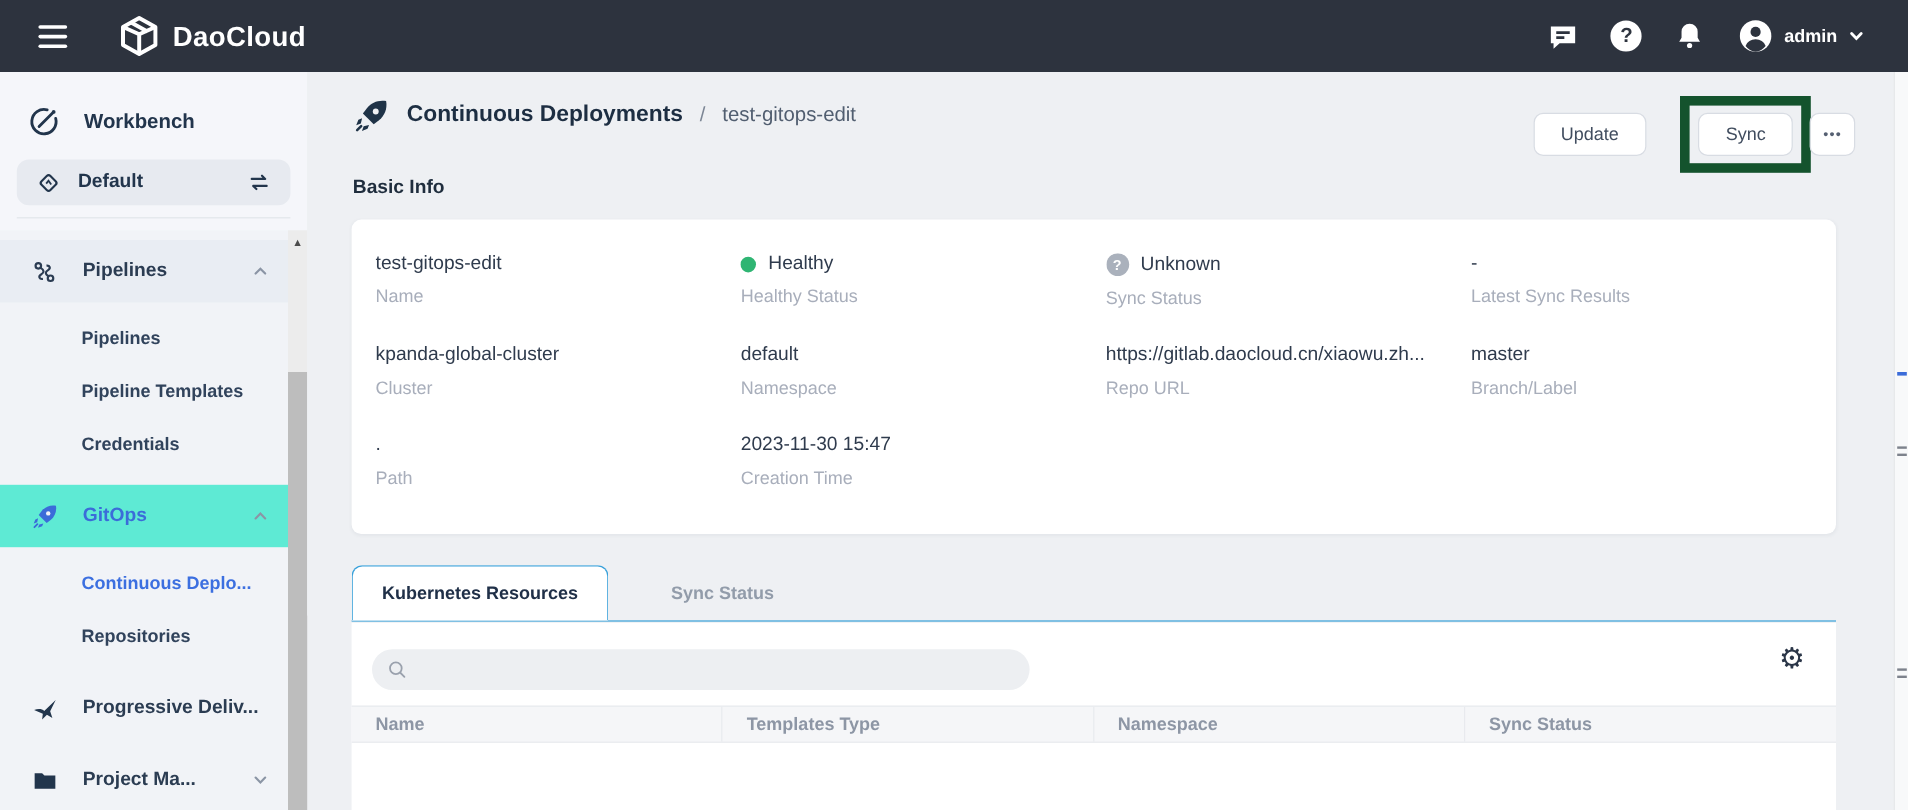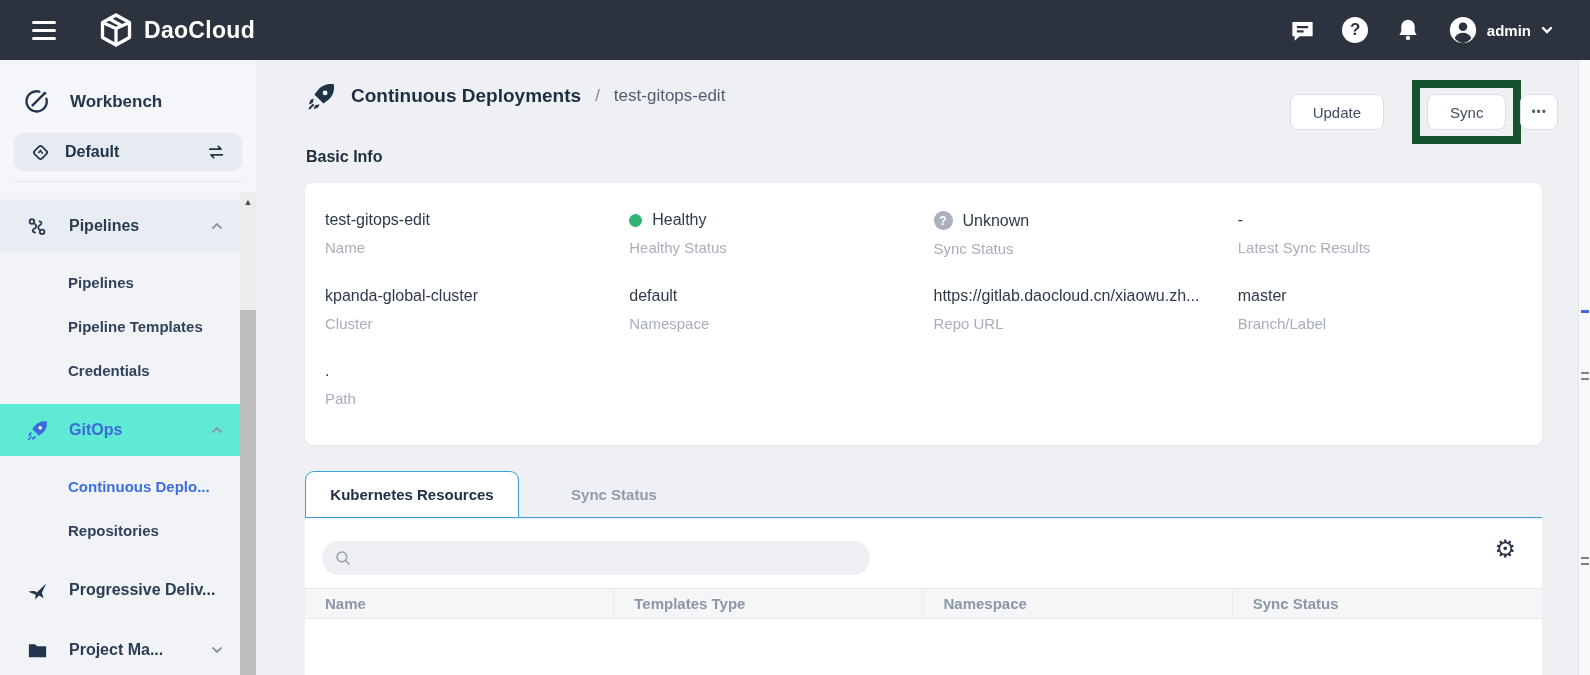--- a/index.html
+++ b/index.html
@@ -50,21 +50,21 @@
   .side-scrollbar .arrow { display:block; text-align:center; font-size:9px; color:#4c4c4c; padding-top:5px; }
   .side-scrollbar .thumb { position:absolute; top:118px; bottom:0; left:0; width:16px; background:#bdbdbd; }
 
   
   .vscroll { position:absolute; top:60px; right:0; width:12px; bottom:0;
     background:#f8f9fa; border-left:1px solid #e3e5e8; }
   .vscroll .tick { position:absolute; left:2px; width:8px; height:2px; background:#7d828c; }
   .vscroll .tick.blue { background:#3b6cd9; height:3px; }
 
   
-  .main { position:absolute; top:60px; left:268px; width:1322px; height:453px; background:#eef0f3; }
+  .main { position:absolute; top:60px; left:256px; width:1322px; height:453px; background:#eef0f3; }
   .crumb-row { position:absolute; left:38px; top:16px; height:40px; display:flex; align-items:center; gap:14px; }
   .crumb-root { font-size:19px; font-weight:bold; color:#1d2e42; }
   .crumb-sep { font-size:17px; color:#7c8染695; color:#7c8695; }
   .crumb-cur { font-size:17px; color:#515e70; }
 
   .actions { position:absolute; top:20px; right:32px; display:flex; align-items:center; gap:12px; }
   .btn { height:36px; background:#fff; border:1px solid #d8dce3; border-radius:8px;
     color:#414d5f; font-size:15px; font-family:"Liberation Sans",sans-serif;
     padding:0 22px; cursor:pointer; }
   .btn.more { padding:0 10px; font-size:12px; letter-spacing:1px; color:#566072; }
@@ -304,20 +304,24 @@
         <div class="lbl">Repo URL</div>
       </div>
       <div class="field">
         <div class="val">master</div>
         <div class="lbl">Branch/Label</div>
       </div>
       <div class="field">
         <div class="val">.</div>
         <div class="lbl">Path</div>
       </div>
+      <div class="field">
+        <div class="val">2023-11-30 15:47</div>
+        <div class="lbl">Creation Time</div>
+      </div>
     </div>
 
     <div class="tabs">
       <div class="tab active">Kubernetes Resources</div>
       <div class="tab idle">Sync Status</div>
     </div>
 
     <div class="tab-content">
       <div class="search-pill">
         <svg width="18" height="18" viewBox="0 0 24 24">

